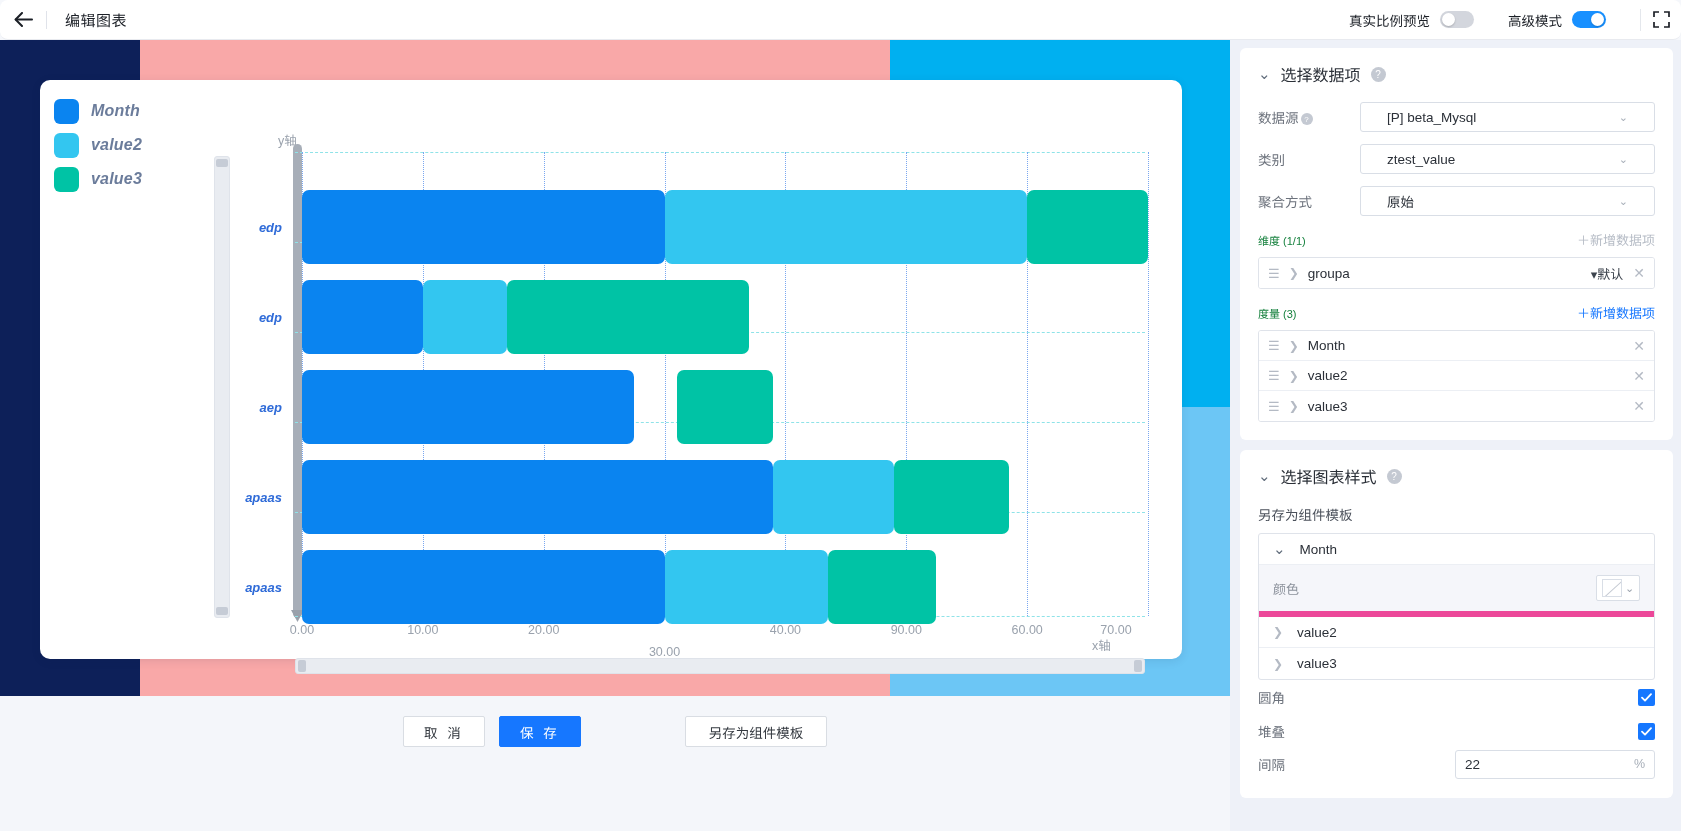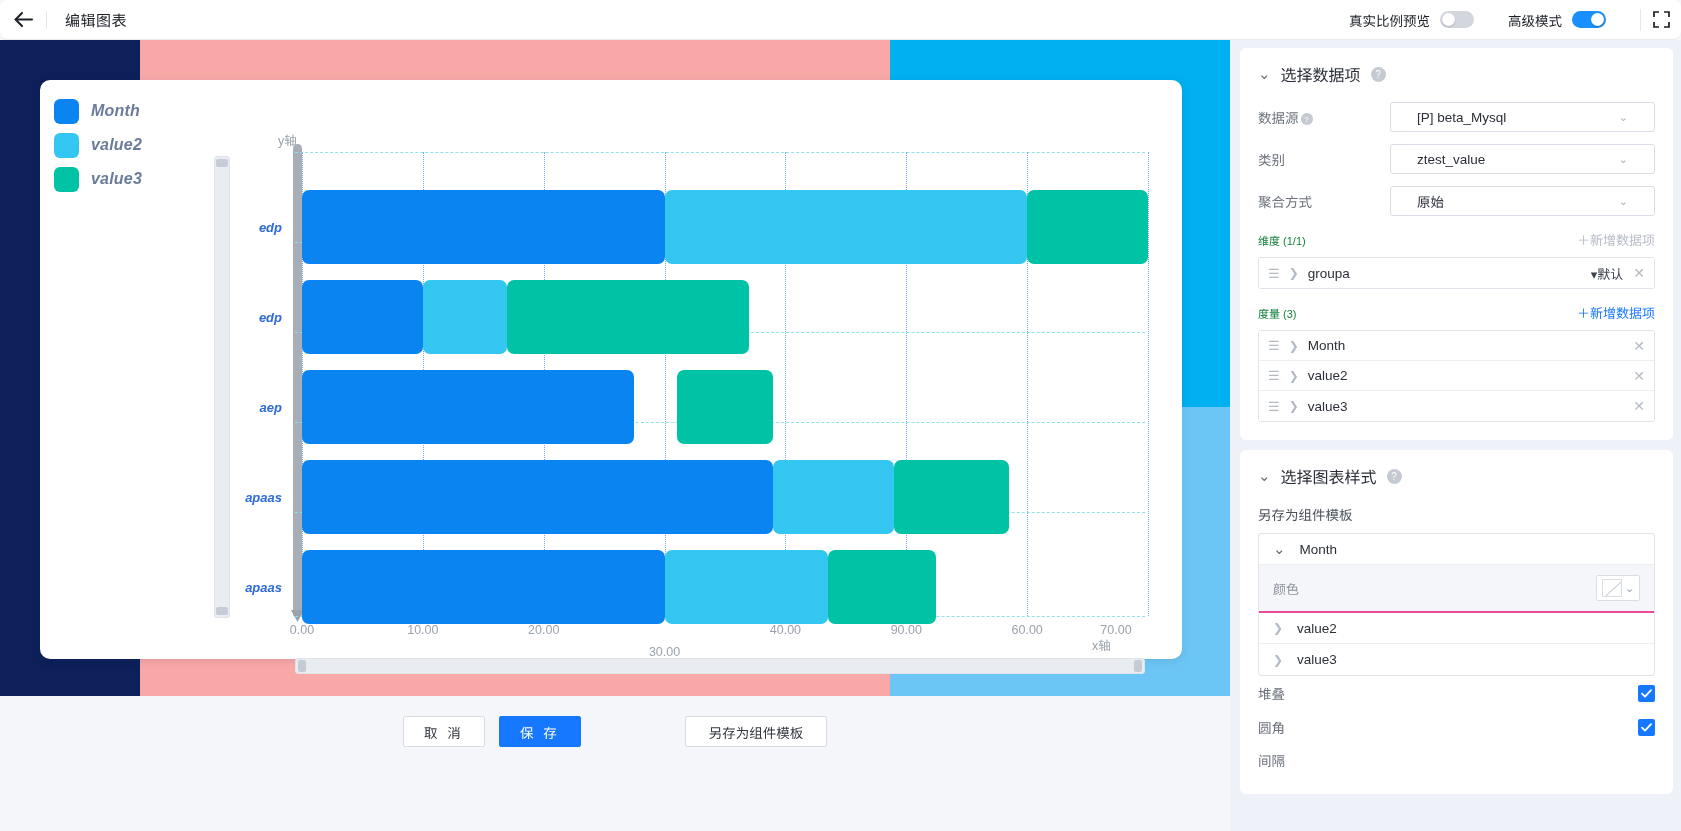--- a/index.html
+++ b/index.html
@@ -164,21 +164,21 @@
     margin-bottom: 10px;
   }
   .sect-head { display: flex; align-items: center; gap: 10px; margin-bottom: 16px; }
   .chev { color: #5f6b7a; font-size: 15px; }
   .sect-title { font-size: 16px; color: #2b3038; }
   .qmark {
     width: 15px; height: 15px; border-radius: 50%; background: #c4c9d2; color: #fff;
     font-size: 10px; display: inline-flex; align-items: center; justify-content: center;
   }
   .qmark.sm { width: 12px; height: 12px; font-size: 8px; vertical-align: middle; margin-left: 2px; }
-  .frow { display: flex; align-items: center; margin-bottom: 12px; gap: 30px; }
+  .frow { display: flex; align-items: center; margin-bottom: 12px; }
   .flabel { width: 102px; font-size: 13.5px; color: #6c727c; flex: none; }
   .fctrl {
     flex: 1; height: 30px; border: 1px solid #d9dee6; border-radius: 3px;
     background: #fff; display: flex; align-items: center;
     padding: 0 26px; font-size: 13.5px; color: #2b3038; cursor: pointer;
   }
   .fctrl .sel-chev { margin-left: auto; color: #a7aeb8; font-size: 11px; }
   .subhead { display: flex; align-items: baseline; margin: 14px 0 8px 0; }
   .subhead .t { font-size: 11px; color: #15803d; }
   .addlink { margin-left: auto; font-size: 13px; color: #1677ff; cursor: pointer; }
@@ -196,21 +196,21 @@
   .tag-default { font-size: 13px; color: #3c434d; }
   .x-icon { color: #b4bac4; font-size: 14px; cursor: pointer; }
 
   .style-label { font-size: 13.5px; color: #4b515b; margin: 2px 0 9px 0; }
   .acc { border: 1px solid #dfe3ea; border-radius: 3px; overflow: hidden; background:#fff; }
   .acc-head {
     height: 31px; display: flex; align-items: center; gap: 14px; padding: 0 14px;
     font-size: 13.5px; color: #2b3038; border-bottom: 1px solid #eceff4; cursor: pointer;
   }
   .acc-body {
-    background: #f5f6fa; padding: 10px 14px; border-bottom: 2px solid #ec4899;
+    background: #f5f6fa; padding: 10px 14px; border-bottom: 6px solid #ec4899;
     display: flex; align-items: center;
   }
   .acc-body .lbl { font-size: 13px; color: #8b919b; }
   .color-picker {
     margin-left: auto; width: 44px; height: 26px; border: 1px solid #d9dee6;
     background: #fff; border-radius: 2px; display: flex; align-items: center;
     justify-content: center; gap: 3px; cursor: pointer;
   }
   .color-swatch {
     width: 20px; height: 18px; border: 1px solid #d9dee6; background: #fff;
@@ -477,36 +477,40 @@
           <span class="exp-icon">❯</span>
           <span>value2</span>
         </div>
         <div class="acc-head" style="border-bottom:none;">
           <span class="exp-icon">❯</span>
           <span>value3</span>
         </div>
       </div>
 
       <div class="opt-row">
+        <span>圆角</span>
+        <span class="chk">
+          <svg width="11" height="9" viewBox="0 0 11 9">
+              <path d="M1 4.6 L4 7.6 L10 1.2" fill="none" stroke="#fff" stroke-width="1.8" stroke-linecap="round" stroke-linejoin="round"></path>
+            </svg>
+        </span>
+      </div>
+
+      <div class="opt-row">
         <span>堆叠</span>
         <span class="chk">
           <svg width="11" height="9" viewBox="0 0 11 9">
               <path d="M1 4.6 L4 7.6 L10 1.2" fill="none" stroke="#fff" stroke-width="1.8" stroke-linecap="round" stroke-linejoin="round"></path>
             </svg>
         </span>
       </div>
 
-      <div class="opt-row">
-        <span>圆角</span>
-        <span class="chk">
-          <svg width="11" height="9" viewBox="0 0 11 9">
-              <path d="M1 4.6 L4 7.6 L10 1.2" fill="none" stroke="#fff" stroke-width="1.8" stroke-linecap="round" stroke-linejoin="round"></path>
-            </svg>
-        </span>
-      </div>
-
       <div class="num-row">
         <span>间隔</span>
+        <span class="num-ctrl">
+          <span>22</span>
+          <span class="num-unit">%</span>
+        </span>
       </div>
     </div>
 
   </div>
 </div>
 
 </body></html>

